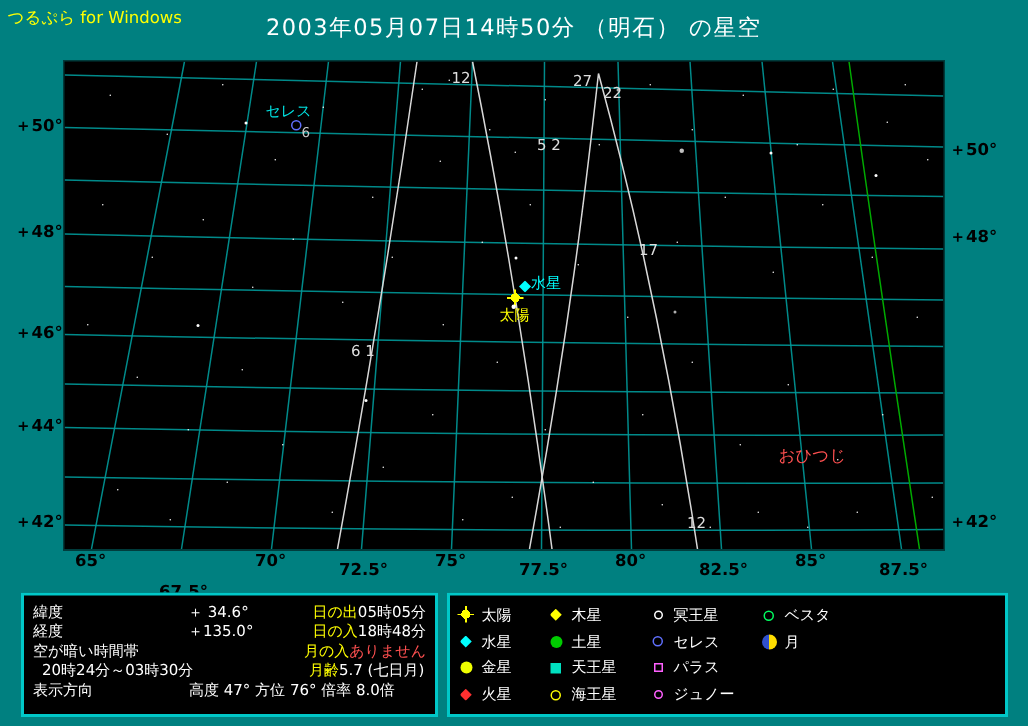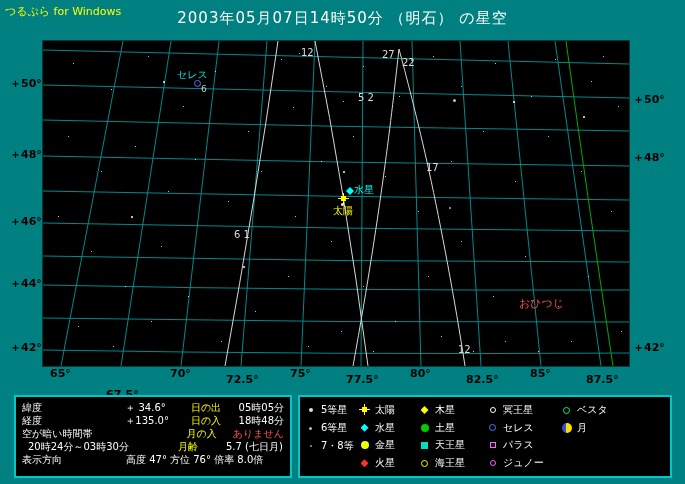--- a/index.html
+++ b/index.html
@@ -13,21 +13,21 @@
   .star{position:absolute;border-radius:50%;display:block;}
   .annot{position:absolute;white-space:nowrap;line-height:1;}
   .obj{position:absolute;display:block;}
   .axis-label{position:absolute;color:#000000;font-size:11px;line-height:1;white-space:nowrap;font-weight:bold;}
   .panel{position:absolute;background:#000000;border:2px solid #00c8c8;box-sizing:border-box;}
   #info-panel{left:14px;top:395px;width:278px;height:83px;padding:4px 6px;}
   .irow{display:flex;height:12px;margin-bottom:1px;font-size:10px;color:#ffffff;white-space:nowrap;}
   .c1{width:104px;}
   .c1w{width:150px;padding-left:6px;}
   .c2{width:66px;}
-  .c3{width:48px;color:#ffff00;}
+  .c3{width:48px;color:#ffff00;text-align:right;}
   .c4{flex:1;}
   .yel{color:#ffff00;}
   .red{color:#ff5050;}
   .rest{flex:1;}
   #legend-panel{left:298px;top:395px;width:374px;height:83px;padding:4px 4px;display:flex;}
   .lcol{display:flex;flex-direction:column;}
   .lc1{width:60px;}.lc2{width:54px;}.lc3{width:60px;}.lc4{width:68px;}.lc5{width:74px;}.lc6{width:54px;}
   .litem{display:flex;align-items:center;height:18px;gap:4px;font-size:10px;color:#ffffff;white-space:nowrap;}
   .sym{width:13px;height:13px;display:flex;align-items:center;justify-content:center;flex:none;}
   .shape{display:block;flex:none;}
@@ -215,40 +215,20 @@
       <span class="c3">月齢</span>
       <span class="c4">5.7 (七日月)</span>
     </div>
     <div class="irow">
       <span class="c1">表示方向</span>
       <span class="rest">高度 47° 方位 76° 倍率 8.0倍</span>
     </div>
   </div>
 
   <div id="legend-panel" class="panel">
-    <div class="lcol lc2">
-      <div class="litem">
-          <span class="sym">
-            <span class="shape mag5"></span>
-          </span>
-          <span>5等星</span>
-        </div>
-      <div class="litem">
-          <span class="sym">
-            <span class="shape mag6"></span>
-          </span>
-          <span>6等星</span>
-        </div>
-      <div class="litem">
-          <span class="sym">
-            <span class="shape mag78"></span>
-          </span>
-          <span>7・8等</span>
-        </div>
-    </div>
     <div class="lcol lc3">
       <div class="litem">
           <span class="sym">
             <span class="shape sunS"></span>
           </span>
           <span>太陽</span>
         </div>
       <div class="litem">
           <span class="sym">
             <span class="shape mercS"></span>

